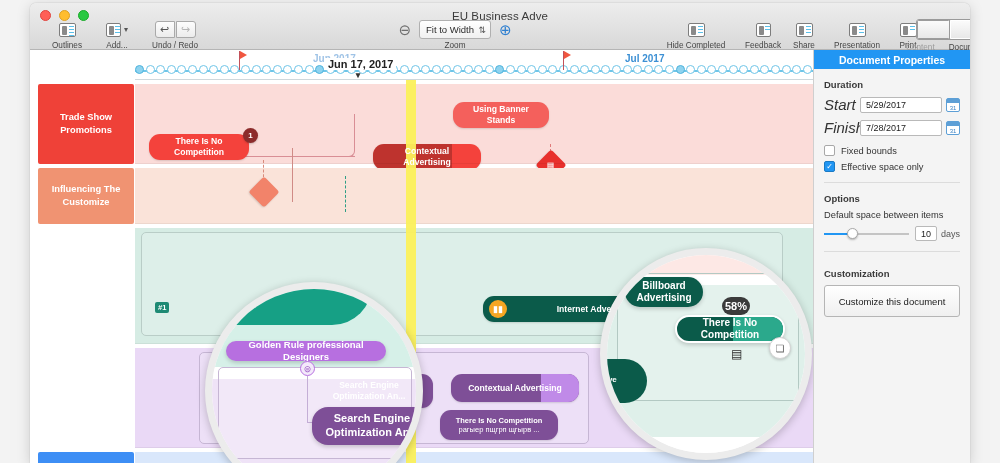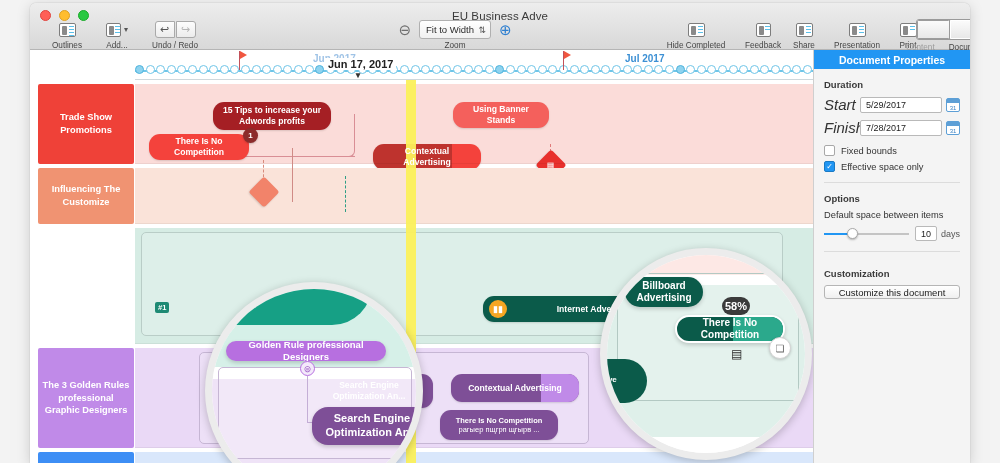--- a/index.html
+++ b/index.html
@@ -363,21 +363,21 @@
     box-shadow: 0 1px 2px rgba(0,0,0,.25);
   }
   .num-box {
     width: 22px; height: 15px; border: 1px solid #b9b9b9; border-radius: 2px;
     background: #fff; font-size: 9px; color: #222;
     display: flex; align-items: center; justify-content: center;
     margin-left: 6px;
   }
   .days-lbl { font-size: 9px; color: #555; margin-left: 4px; }
   .sb-btn {
-    margin: 0 10px; height: 14px;
+    margin: 0 10px; height: 32px;
     border: 1px solid #b5b5b5; border-radius: 3px;
     background: linear-gradient(#ffffff,#f0f0f0);
     font-size: 9.5px; color: #1a1a1a;
     display: flex; align-items: center; justify-content: center;
   }
 
   .vscroll {
     position: absolute; right: 158px; top: 30px; bottom: 2px; width: 4px;
   }
 </style>
@@ -608,23 +608,20 @@
 
         <div class="lanes">
 
           <div class="lane" style="top:4px;height:80px">
             <div class="lane-head" style="background:#ef4138">Trade Show Promotions</div>
             <div class="lane-body" style="background:#fbdcd9">
 
               <div class="conn" style="left:130px;top:30px;width:90px;height:43px;border-right-width:1.2px;border-bottom-width:1.2px;border-radius:0 0 6px 0"></div>
               <div class="conn" style="left:55px;top:64px;width:165px;height:9px;border-left-width:1.2px;border-bottom-width:1.2px;border-radius:0 0 0 6px"></div>
 
-              <div class="task" style="left:78px;top:18px;width:118px;height:28px;background:#a51f24">
-                <span>15 Tips to increase your Adwords profits</span>
-              </div>
 
               <div class="task" style="left:14px;top:50px;width:100px;height:26px;background:#f4423c">
                 <span>There Is No Competition</span>
               </div>
 
               <div class="badge-num" style="left:108px;top:44px">1</div>
 
               <div class="task" style="left:318px;top:18px;width:96px;height:26px;background:#f4605c">
                 <span>Using Banner Stands</span>
               </div>
@@ -660,21 +657,20 @@
               <div class="badge-tag" style="left:20px;top:74px">#1</div>
 
               <div class="task" style="left:348px;top:68px;width:180px;height:26px;background:#0b5b4a;justify-content:flex-start;padding-left:30px">
                 <span style="width:100%;text-align:center">Internet Adve</span>
               </div>
               <div style="position:absolute;left:354px;top:72px;width:18px;height:18px;border-radius:50%;background:#f5a623;display:flex;align-items:center;justify-content:center;font-size:9px;color:#fff">▮▮</div>
             </div>
           </div>
 
           <div class="lane" style="top:268px;height:100px">
-            <div class="lane-head" style="background:#c08ae8">The 3 Golden Rules professional Graphic Designers</div>
             <div class="lane-body" style="background:#ead9f6">
               <div class="lgroup" style="left:64px;top:4px;width:390px;height:92px;border-color:#c6b6d4"></div>
 
               <div class="task" style="left:170px;top:26px;width:128px;height:34px;background:#7e4f97">
                 <span>Search Engine Optimization An...</span>
               </div>
 
               <div class="task" style="left:316px;top:26px;width:128px;height:28px;background:#7e4f97">
                 <div class="prog" style="width:0"></div>
                 <div style="position:absolute;right:0;top:0;bottom:0;width:30%;background:#c08ae8"></div>

